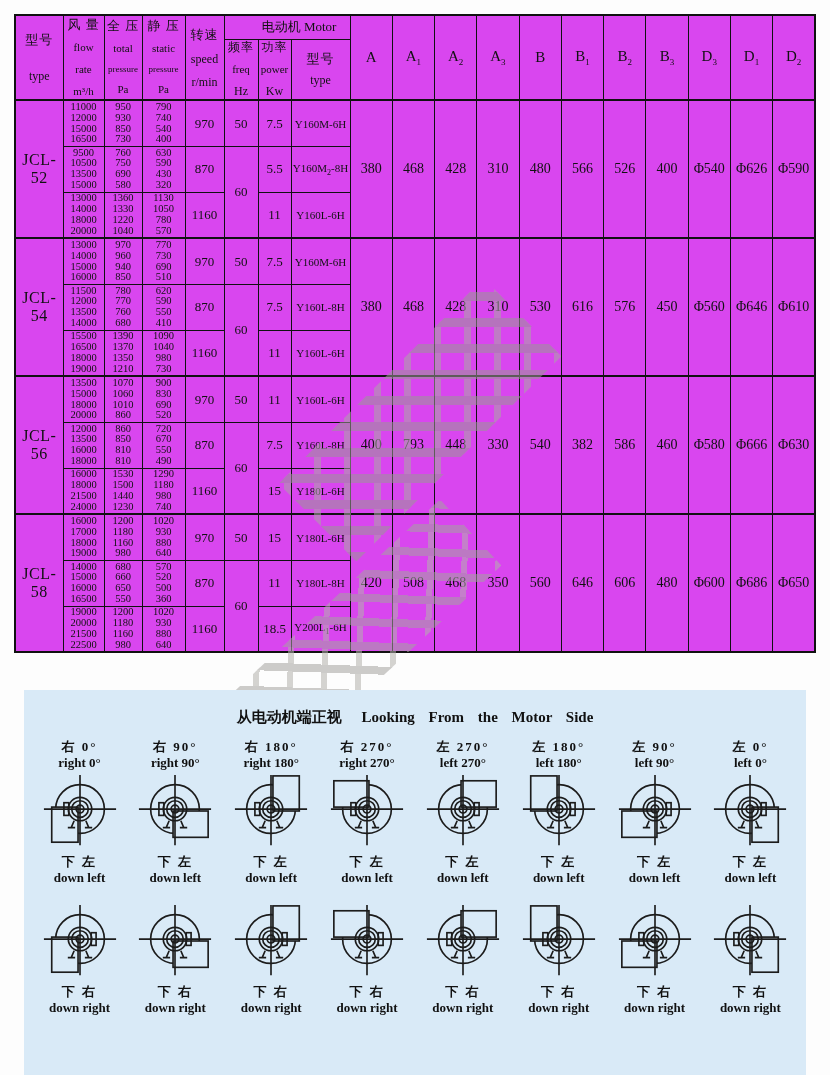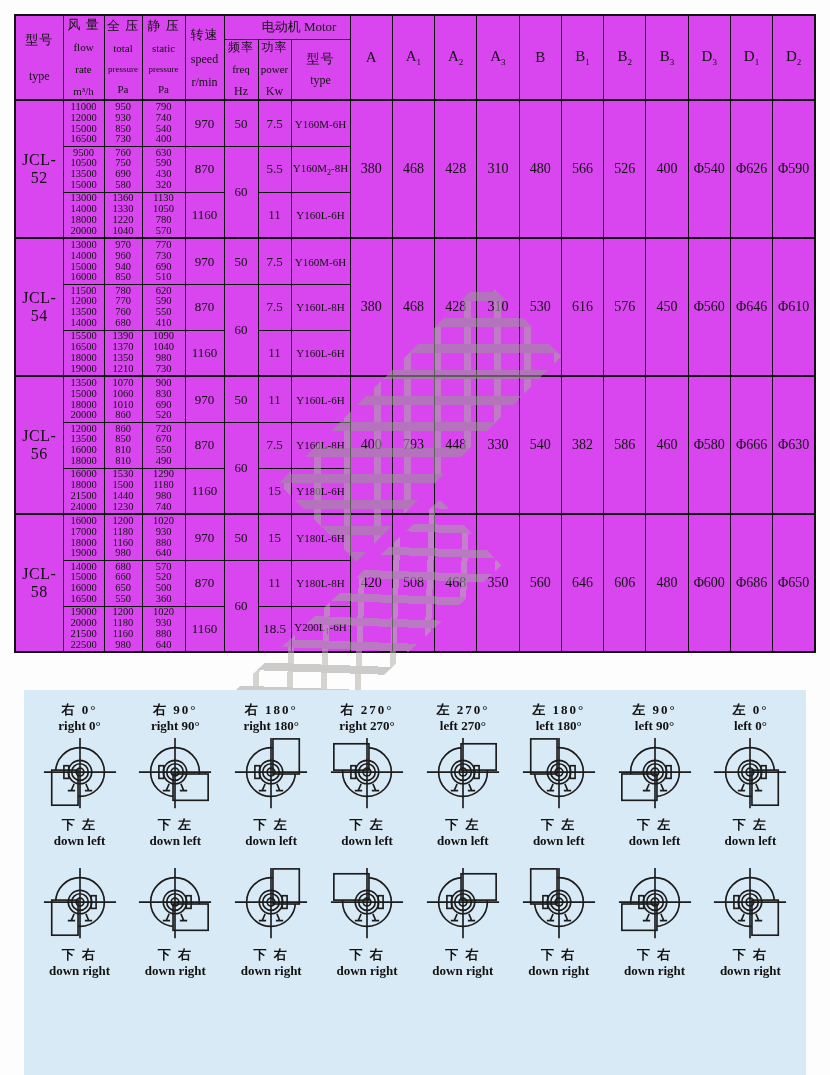--- a/index.html
+++ b/index.html
@@ -479,20 +479,24 @@
           <td class="num">18.5</td>
           <td class="motor">Y200L<sub>1</sub>-6H</td>
         </tr>
       </tbody>
   </table>
 
   <div class="watermark wm-a"></div>
   <div class="watermark wm-b"></div>
 
   <div class="panel">
+    <div class="panel-title">
+      <span>从电动机端正视</span>
+      <span class="en">Looking From the Motor Side</span>
+    </div>
     <div class="fan-grid" id="fan-row-1">
         <div class="fan-cell">
           <div class="fan-lbl">
             <div class="zh">右 0°</div>
             <div class="en">right 0°</div>
           </div>
           <div class="fan"><svg viewBox="0 0 80 80" width="78" height="78" aria-hidden="true">
   <g>
     <circle cx="40" cy="38" r="25"></circle>
     <g transform="rotate(0,40,38)">

